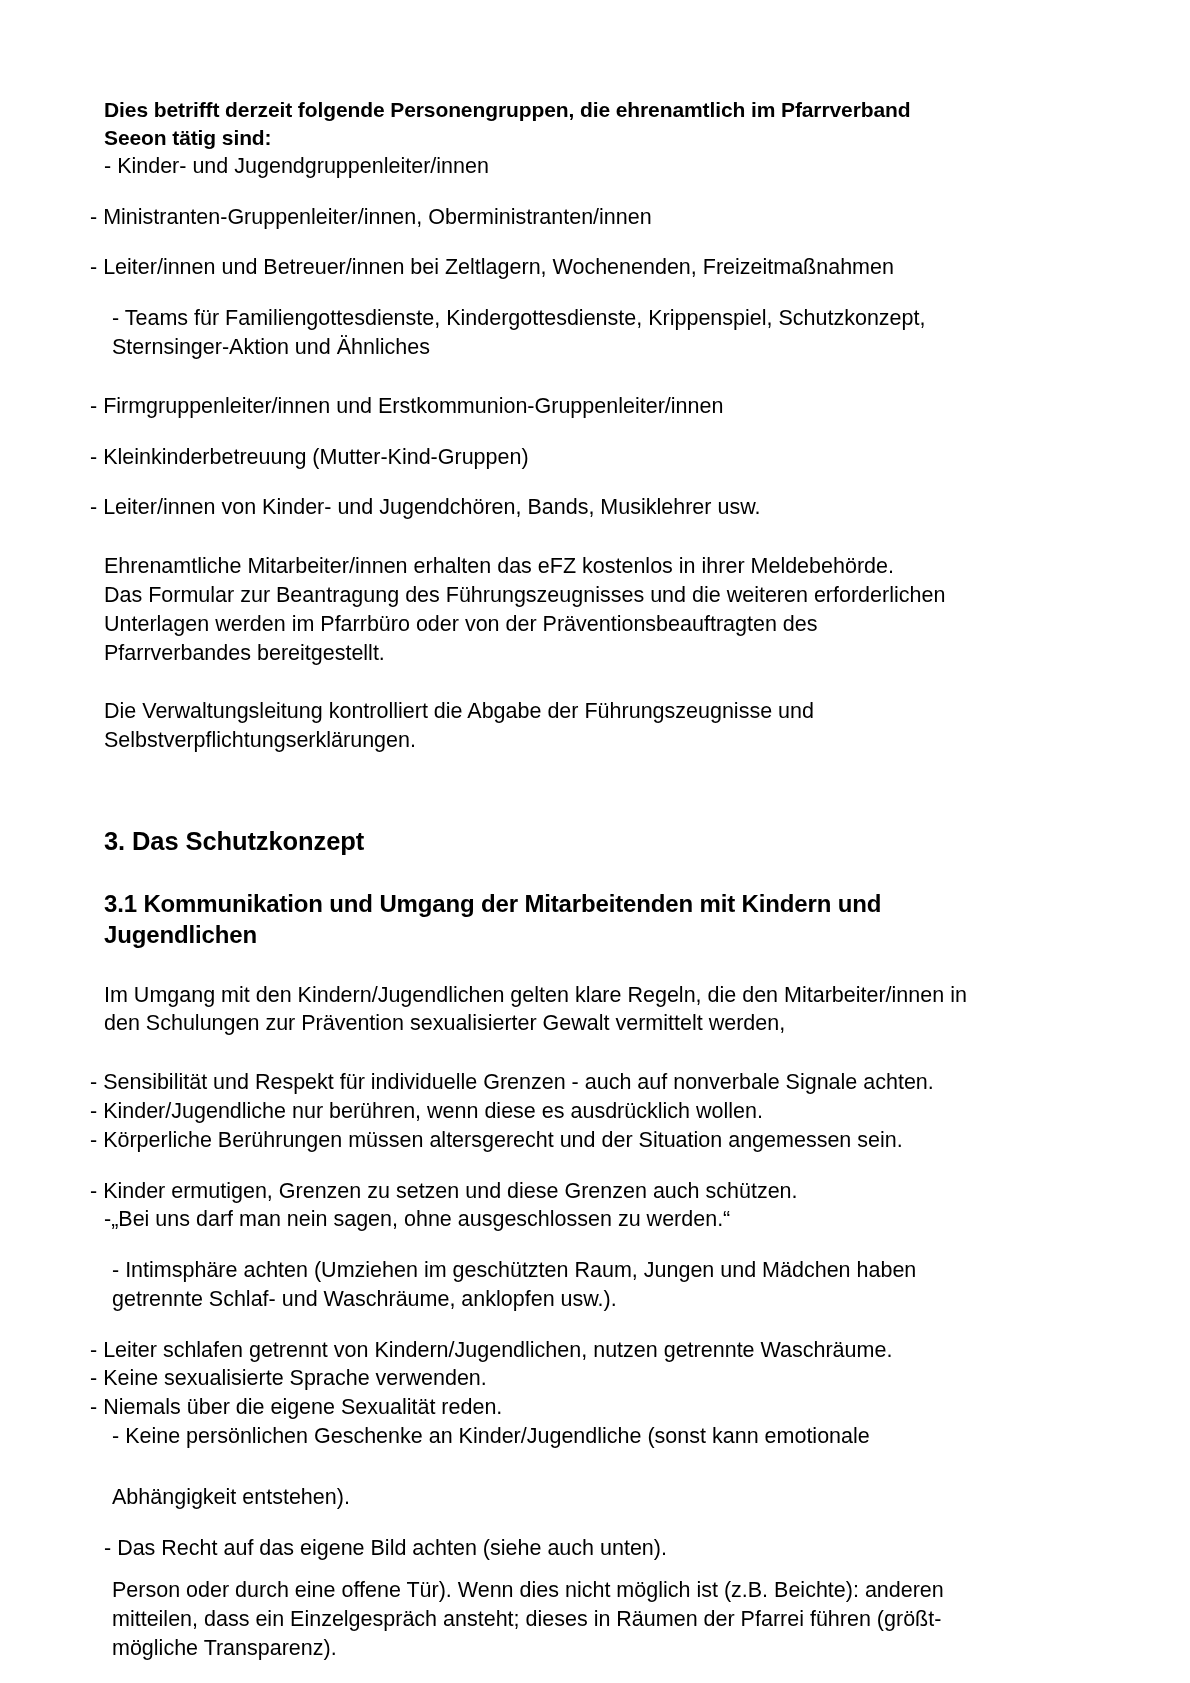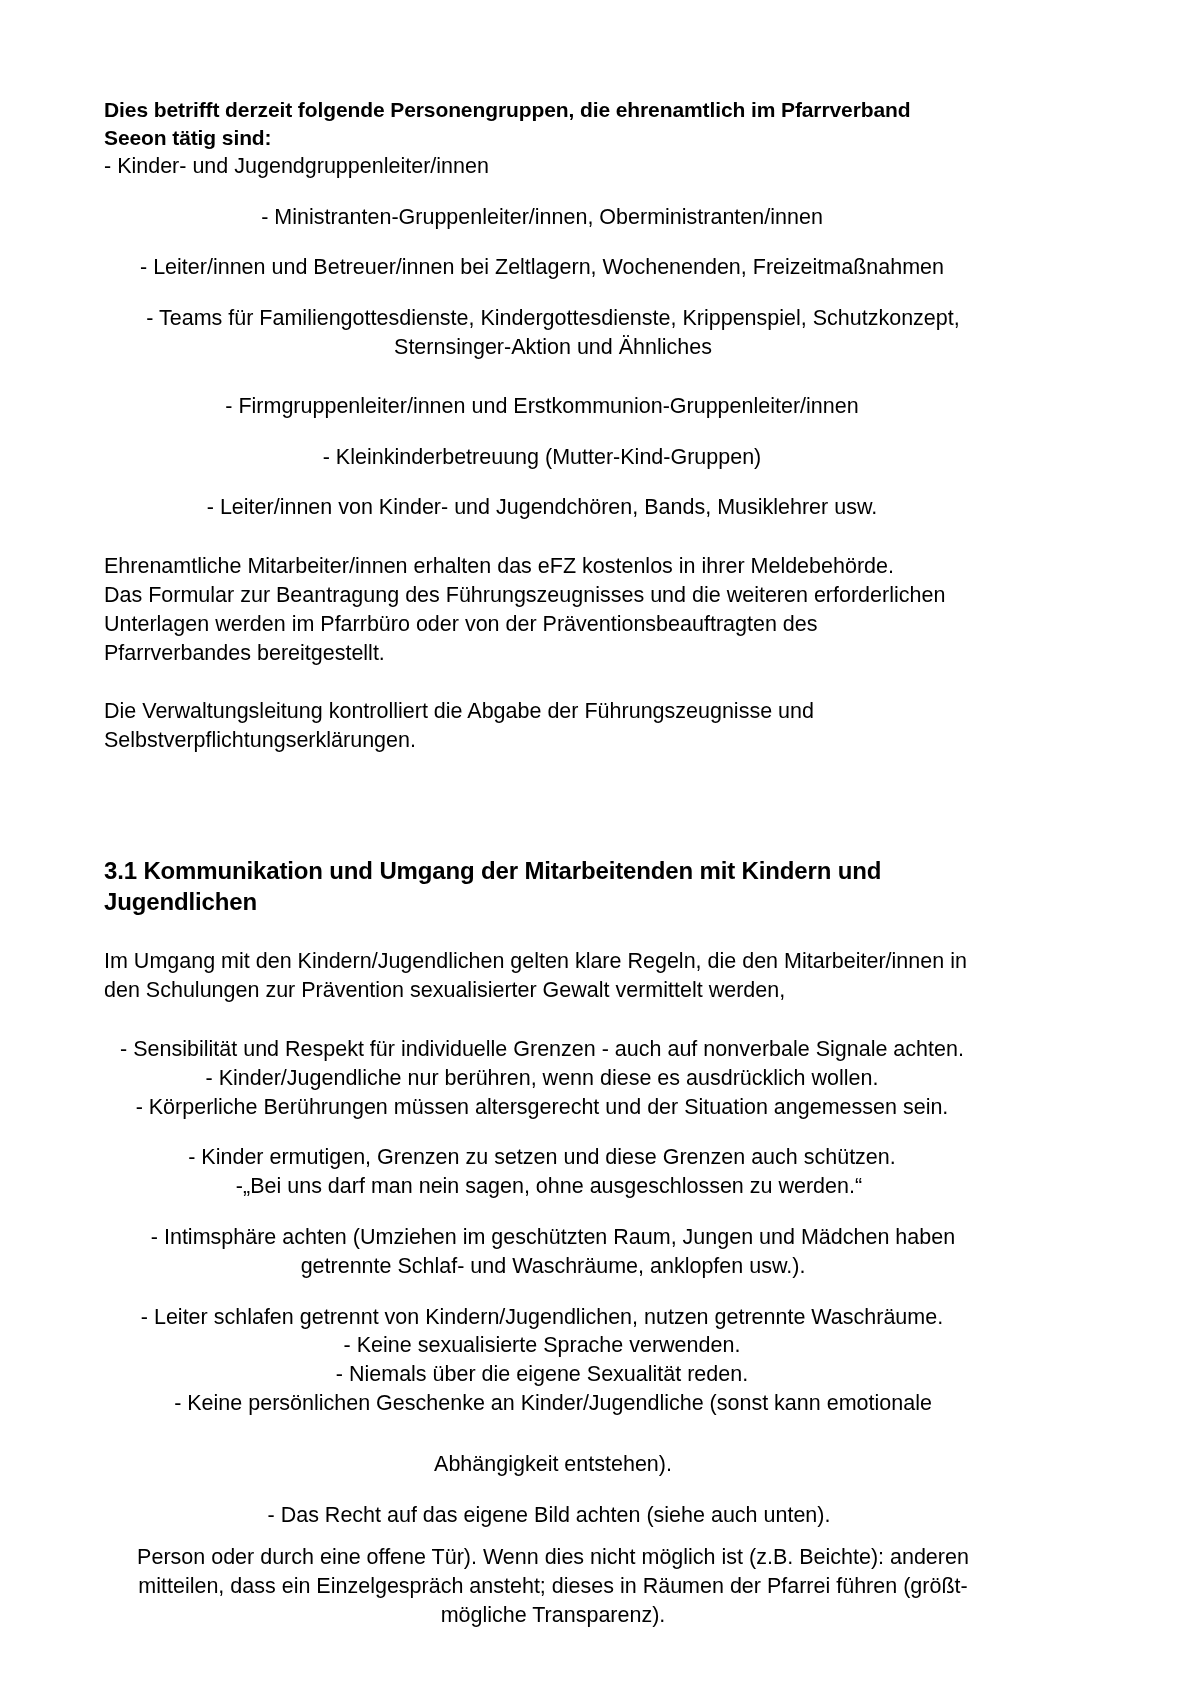--- a/index.html
+++ b/index.html
@@ -43,21 +43,20 @@
     list-style: none;
   }
   .list-block li {
     margin: 0 0 0 0;
     padding: 0;
   }
   .bullet-line {
     margin: 0;
     padding-left: 14px;
     text-indent: -14px;
-    text-align: center;
   }
   .bullet-line.hang {
     padding-left: 22px;
     text-indent: -14px;
   }
   .bullet-line.tight {
     padding-left: 12px;
     text-indent: -12px;
   }
   .gap-sm { height: 14px; }
@@ -131,20 +130,21 @@
 
     <div class="gap-lg"></div>
 
     <div class="para">
       <div>Die Verwaltungsleitung kontrolliert die Abgabe der Führungszeugnisse und</div>
       <div>Selbstverpflichtungserklärungen.</div>
     </div>
 
     <div class="gap-xxl"></div>
 
+    <h2 class="section-title">3. Das Schutzkonzept</h2>
 
     <div class="gap-lg"></div>
 
     <h3 class="subsection-title">3.1 Kommunikation und Umgang der Mitarbeitenden mit Kindern und Jugendlichen</h3>
 
     <div class="gap-lg"></div>
 
     <div class="para">
       <div>Im Umgang mit den Kindern/Jugendlichen gelten klare Regeln, die den Mitarbeiter/innen in</div>
       <div>den Schulungen zur Prävention sexualisierter Gewalt vermittelt werden,</div>

